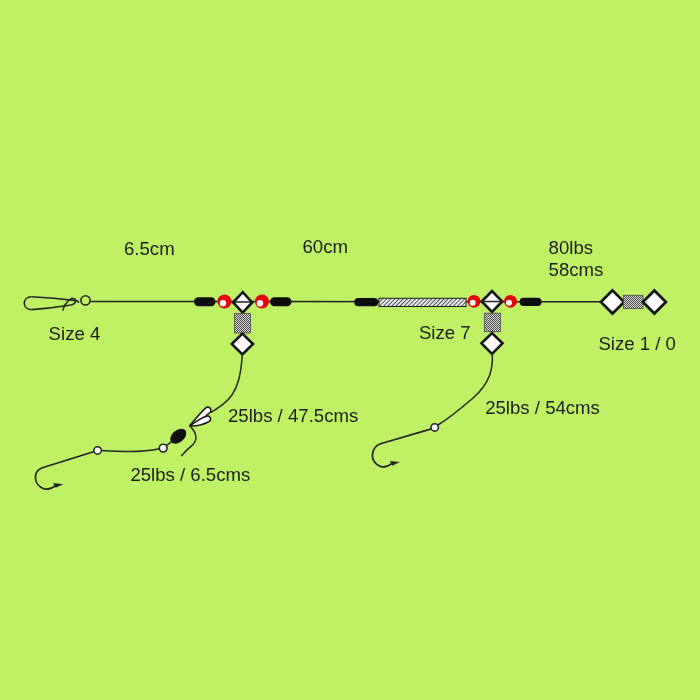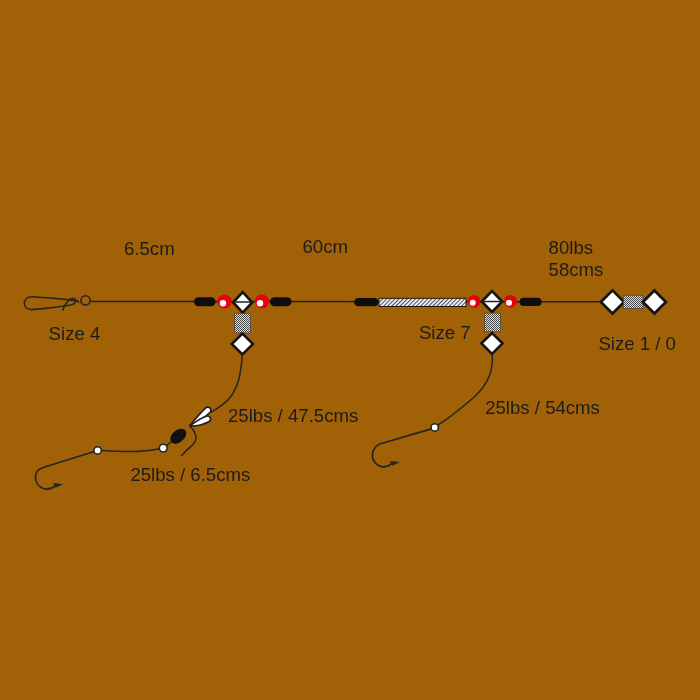--- a/index.html
+++ b/index.html
@@ -1,16 +1,16 @@
 <!DOCTYPE html>
 <html><head>
 <meta charset="utf-8">
 <style>
   html,body{margin:0;padding:0;background:#ffffff;}
-  #stage{position:relative;width:700px;height:700px;background:#a16207;overflow:hidden;}
+  #stage{position:relative;width:700px;height:700px;background:#bef264;overflow:hidden;}
   svg{position:absolute;left:0;top:0;}
   text{font-family:"Liberation Sans",sans-serif;fill:#1c1c1c;}
 </style>
 </head>
 <body>
 <div id="stage">
 <svg width="700" height="700" viewBox="0 0 700 700">
 <defs>
   <pattern id="hatch" width="2.9" height="2.9" patternUnits="userSpaceOnUse" patternTransform="rotate(45)">
     <rect width="2.9" height="2.9" fill="#f4f4f4"></rect>

